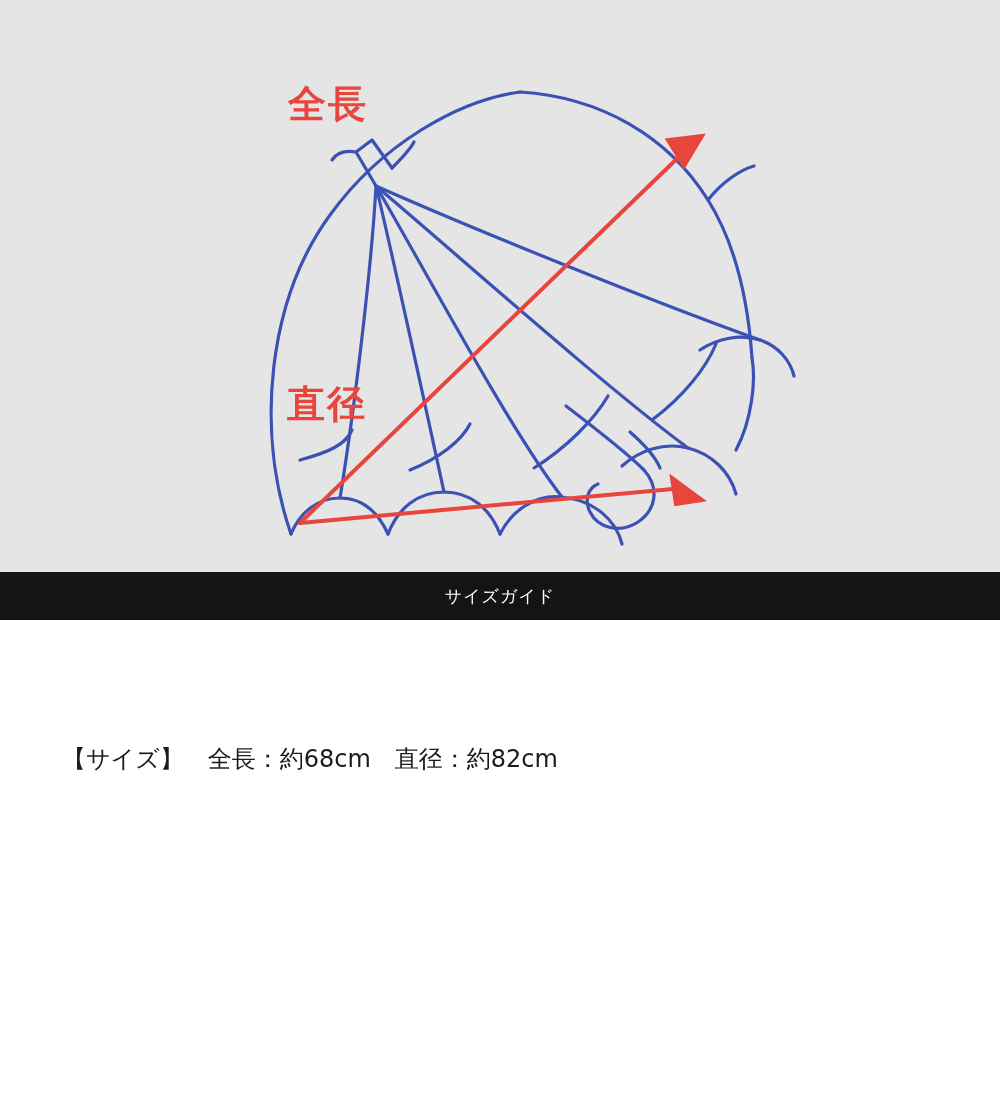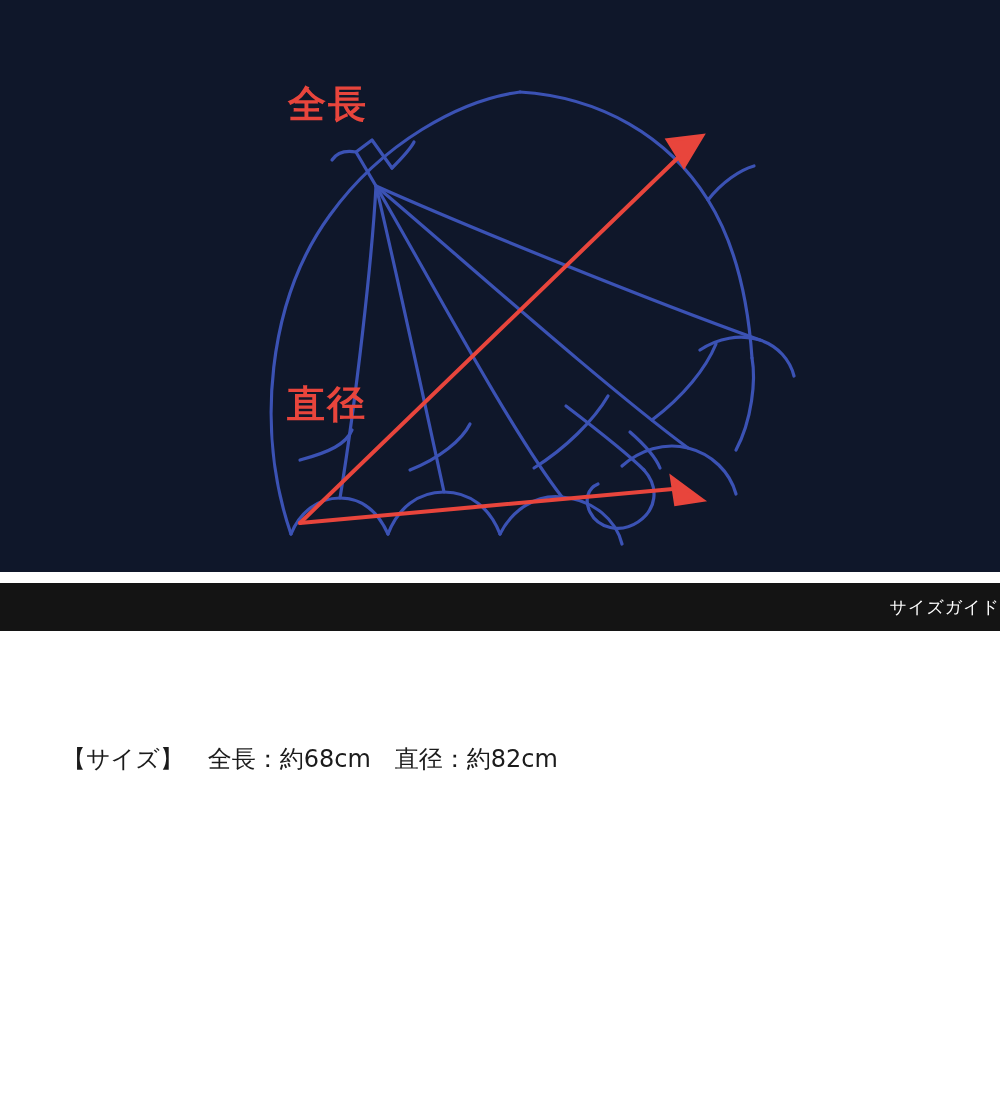--- a/index.html
+++ b/index.html
@@ -22,21 +22,21 @@
     background: #ffffff;
   }
 
   
   .illustration-panel {
     position: absolute;
     left: 0;
     top: 0;
     width: 1000px;
     height: 572px;
-    background: #0f172a;
+    background: #e5e5e5;
     overflow: hidden;
   }
   .illustration-panel svg {
     display: block;
     position: absolute;
     left: 0;
     top: 0;
   }
   .label-text {
     position: absolute;
@@ -60,22 +60,21 @@
   
   .caption-bar {
     position: absolute;
     left: 0;
     top: 572px;
     width: 1000px;
     height: 48px;
     background: #141414;
     display: flex;
     align-items: center;
-    justify-content: flex-end;
-    margin-top: 11px;
+    justify-content: center;
   }
   .caption-bar .caption-text {
     color: #ffffff;
     font-size: 17px;
     letter-spacing: 1px;
     font-family: "DejaVu Sans", "Liberation Sans", sans-serif;
   }
 
   
   .spec-block {

